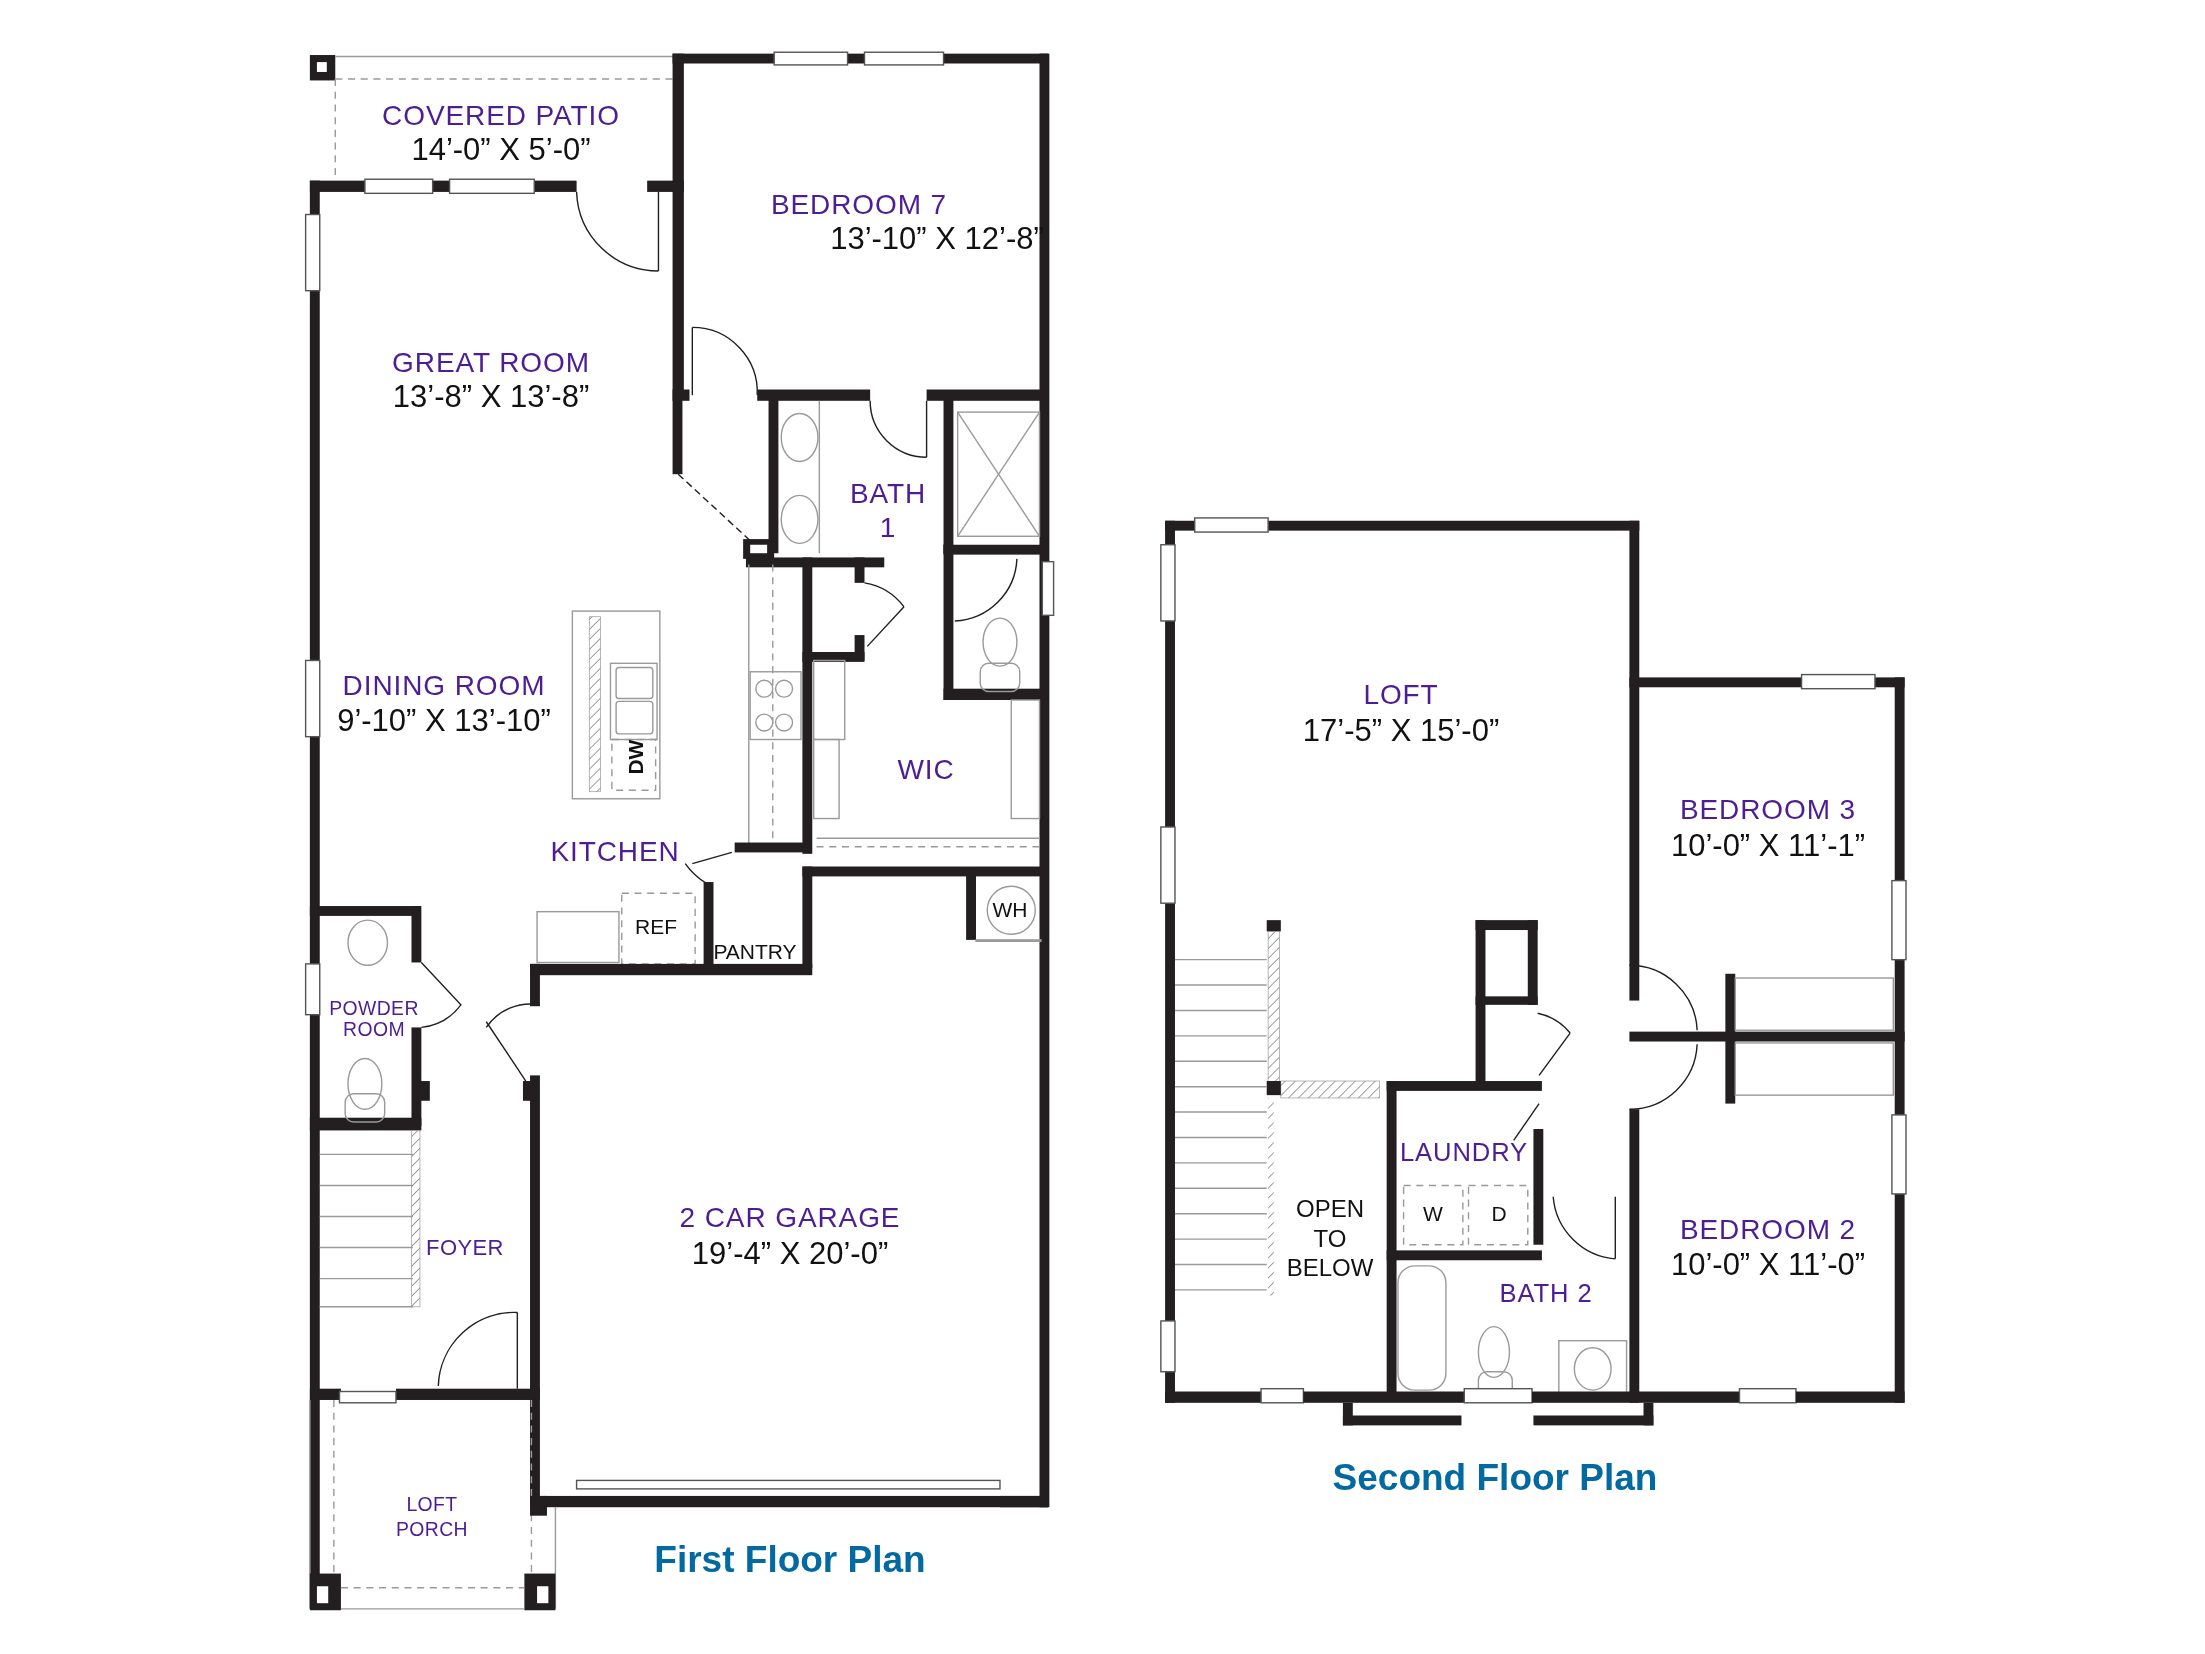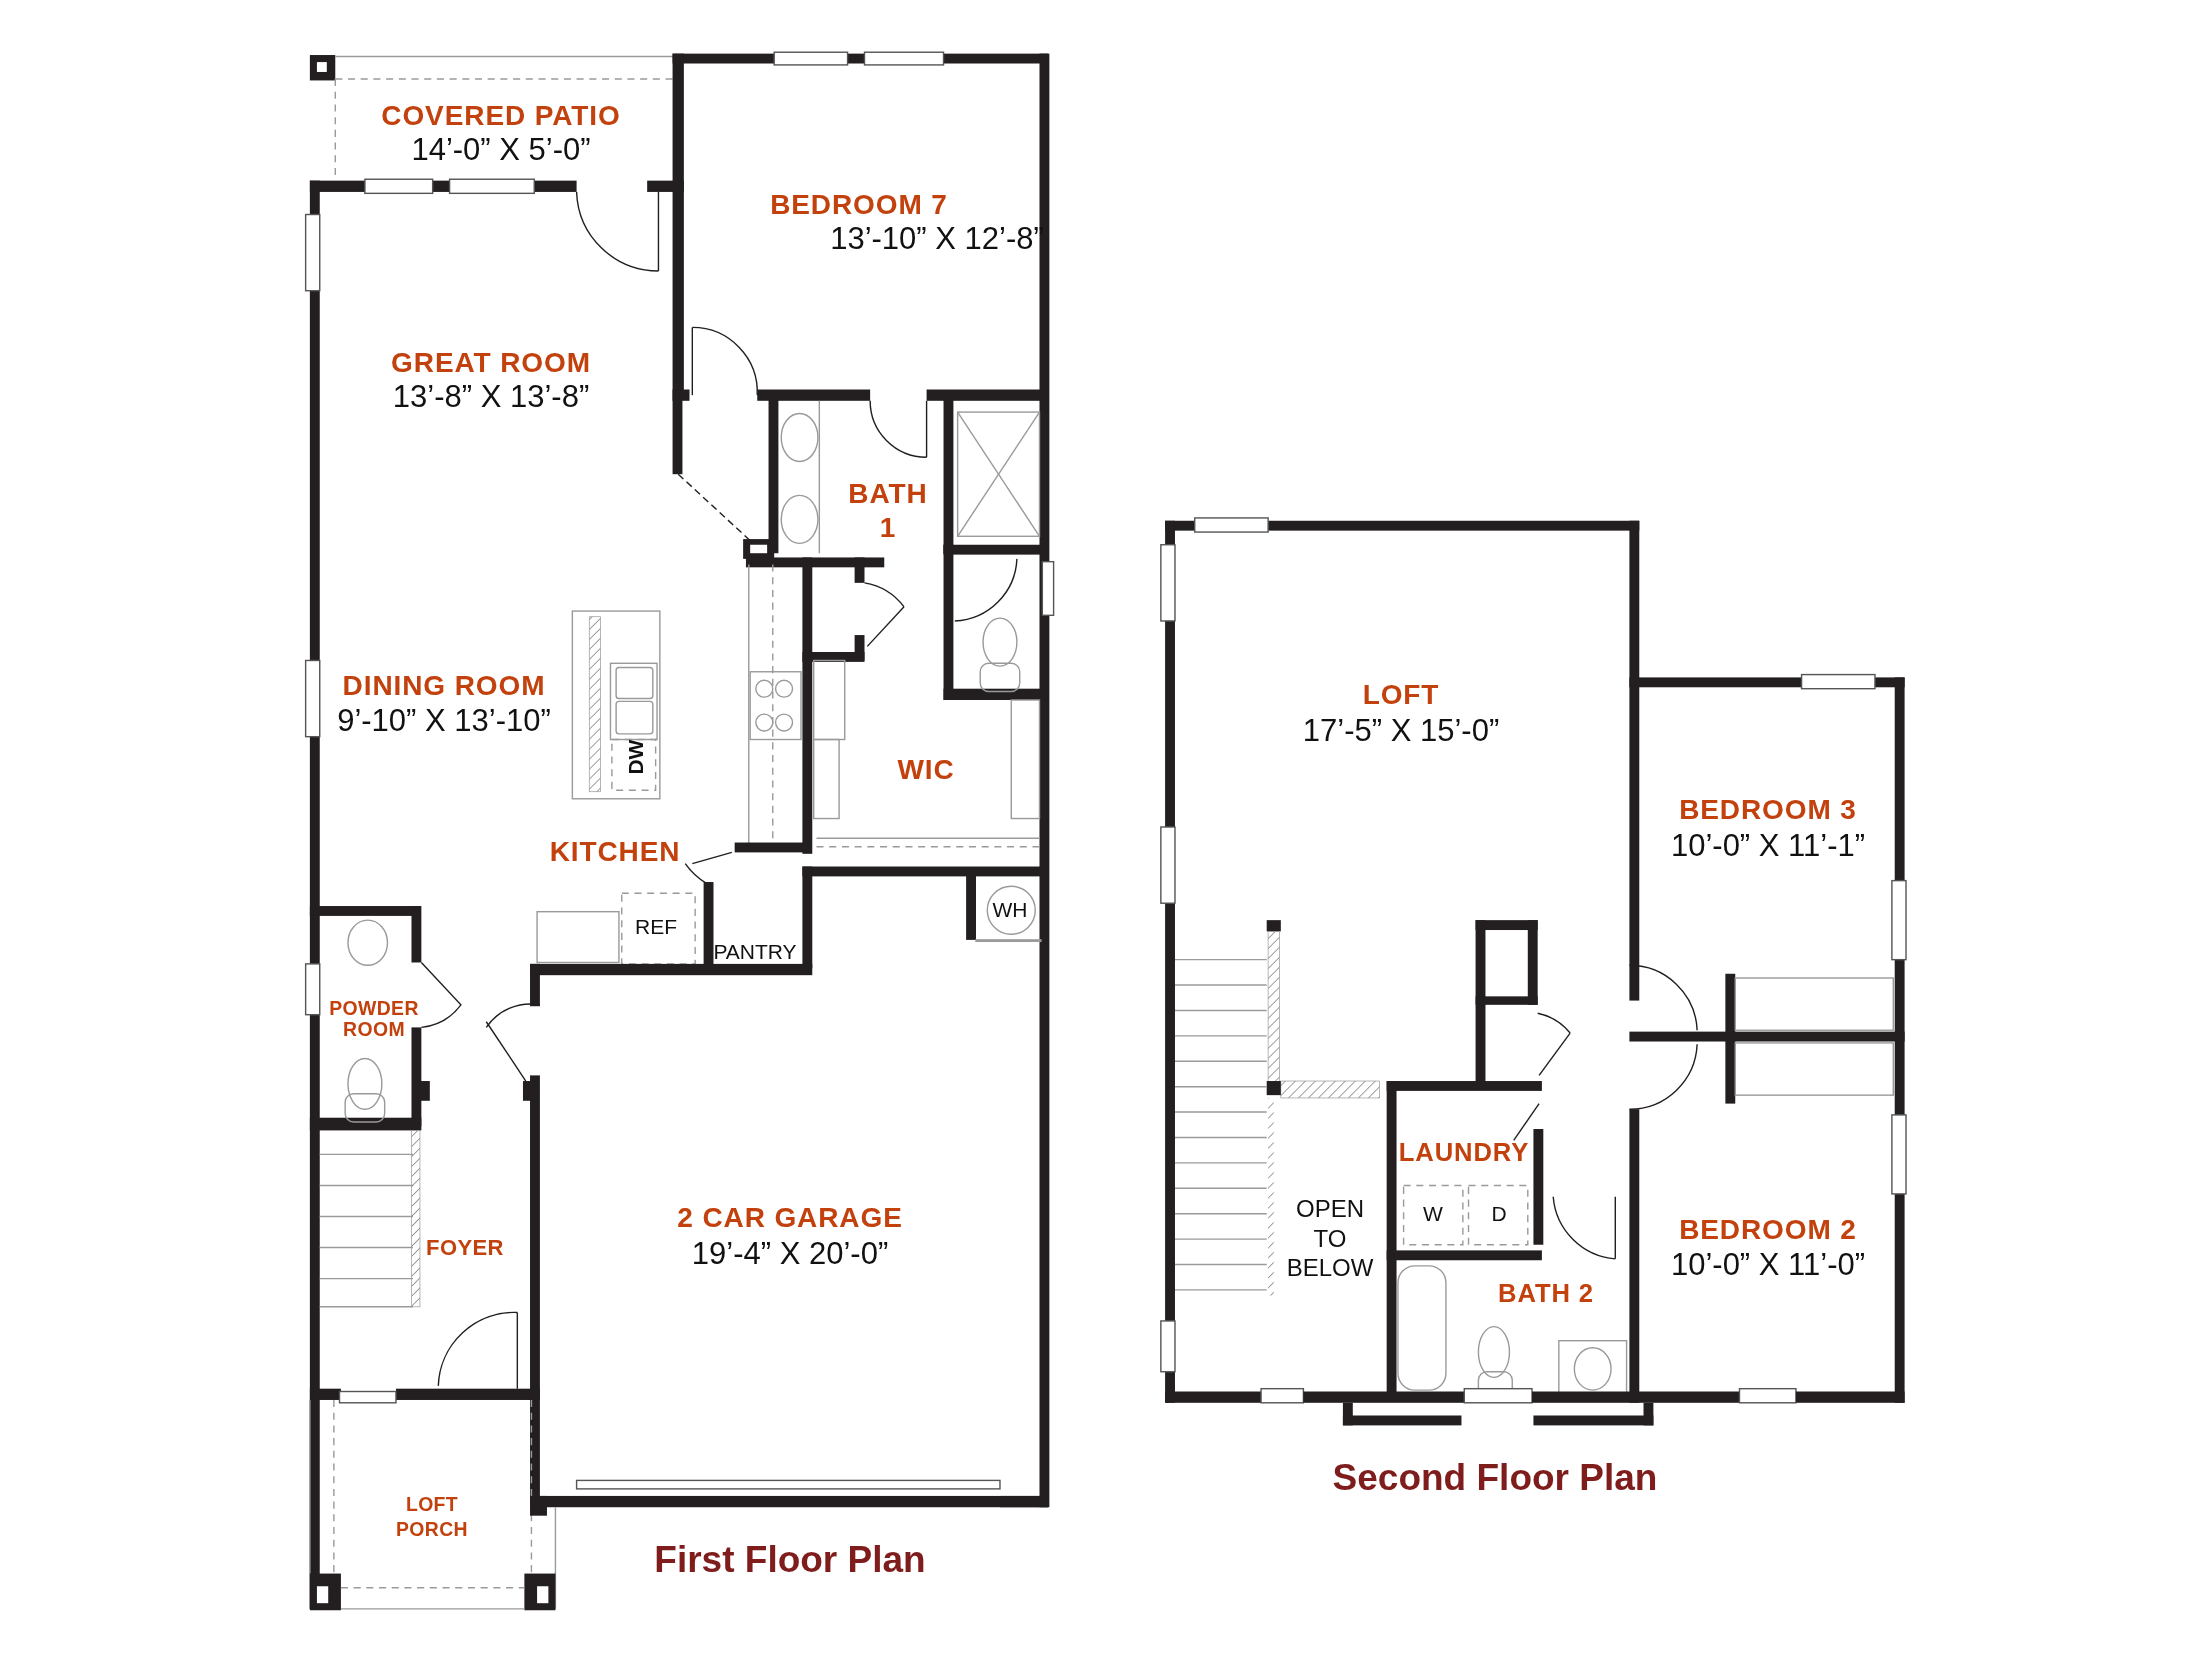--- a/index.html
+++ b/index.html
@@ -4,25 +4,25 @@
 <style>
   html,body{margin:0;padding:0;background:#ffffff;}
   body{width:2206px;height:1654px;overflow:hidden;position:relative;font-family:"Liberation Sans",sans-serif;}
   svg.plan{position:absolute;left:0;top:0;width:2206px;height:1654px;}
   .wall{fill:#231f20;}
   .thin{stroke:#231f20;stroke-width:1;fill:none;}
   .gray{stroke:#9a9a9a;stroke-width:1;fill:none;}
   .dash{stroke:#9a9a9a;stroke-width:1;fill:none;stroke-dasharray:5 4;}
   .win{fill:#fff;stroke:#555;stroke-width:1;}
   .lbl{position:absolute;text-align:center;transform:translateX(-50%);white-space:nowrap;line-height:1.15;}
-  .room{color:#c2410c;font-weight:bold;font-size:28px;letter-spacing:0.9px;}
+  .room{color:#4c1d95;font-weight:normal;font-size:28px;letter-spacing:0.9px;}
   .room.sm{font-size:19.4px;letter-spacing:0.4px;margin-top:21px;}
   .dim{color:#111;font-size:31px;}
   .fix{color:#111;font-size:21px;}
-  .title{color:#7f1d1d;font-weight:bold;font-size:37px;}
+  .title{color:#0369a1;font-weight:bold;font-size:37px;}
 </style>
 </head>
 <body>
 
 <svg class="plan" viewBox="0 0 1562 1172">
 
   <g>
 
     <rect class="wall" x="219" y="39" width="18" height="18"></rect>
     <rect x="224" y="44" width="7" height="7" fill="#fff"></rect>

